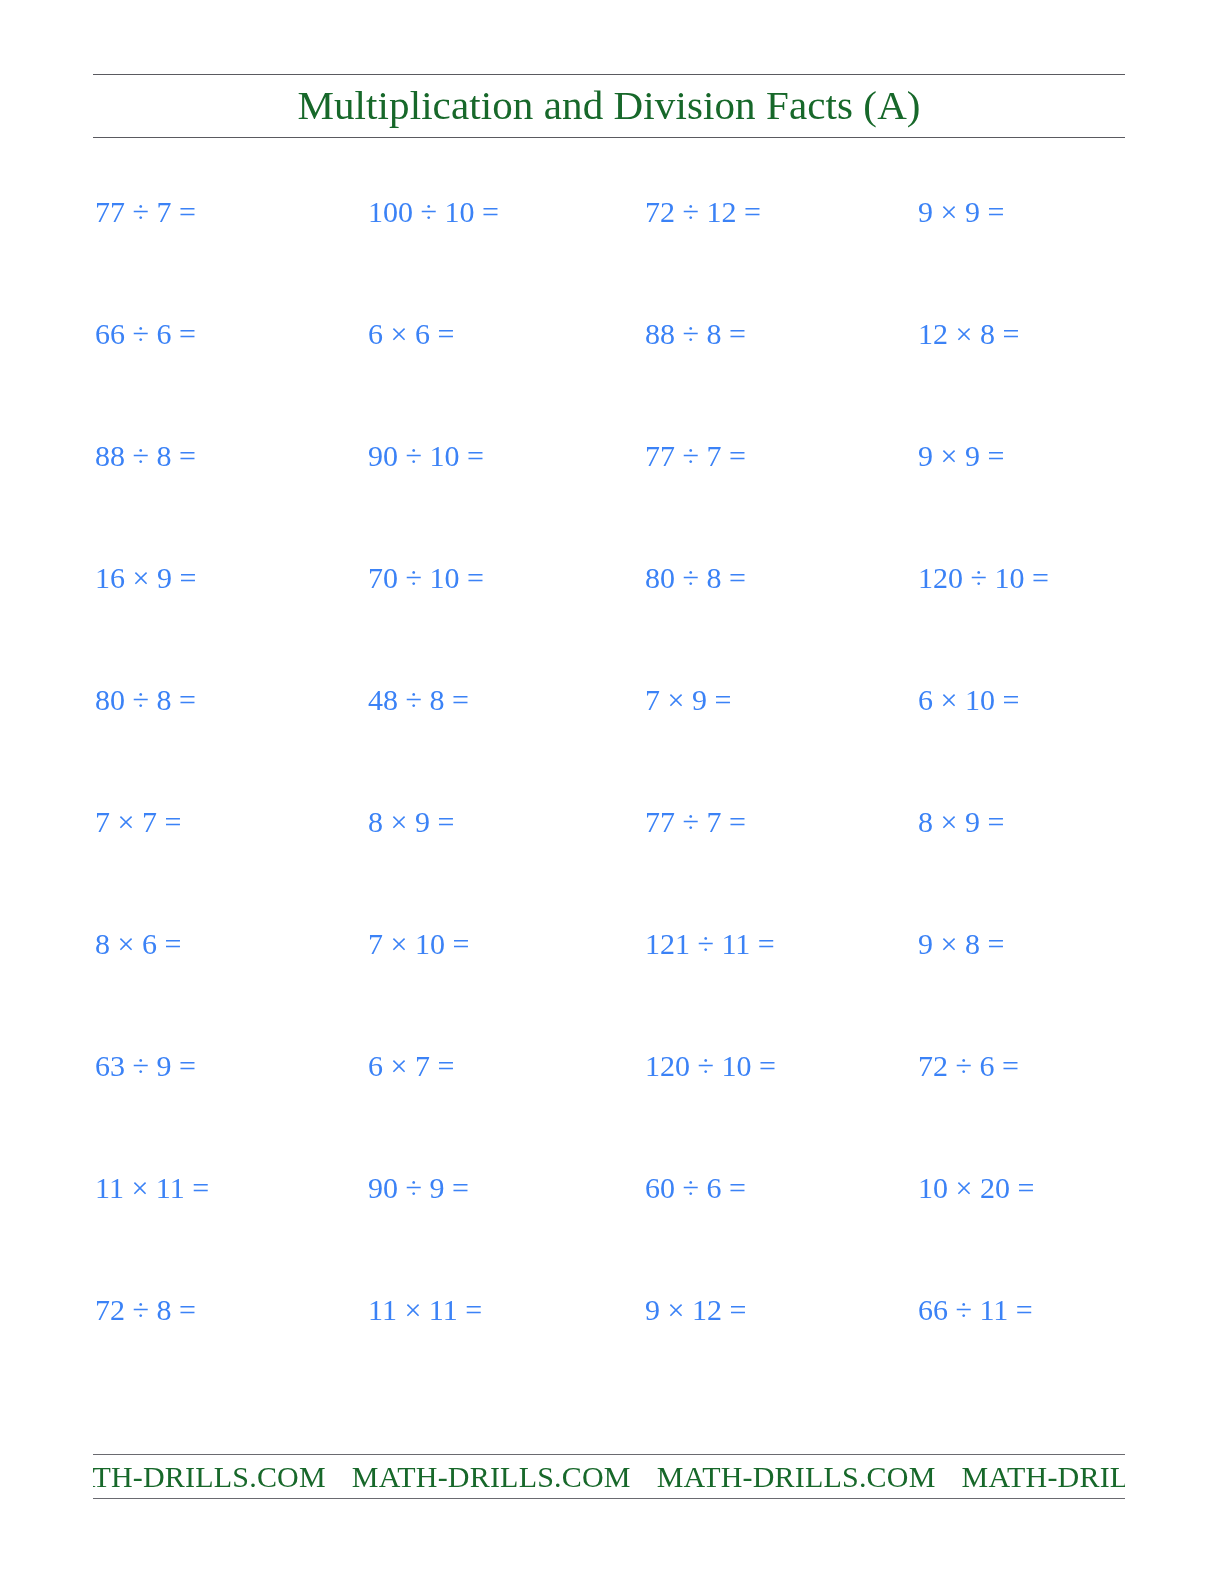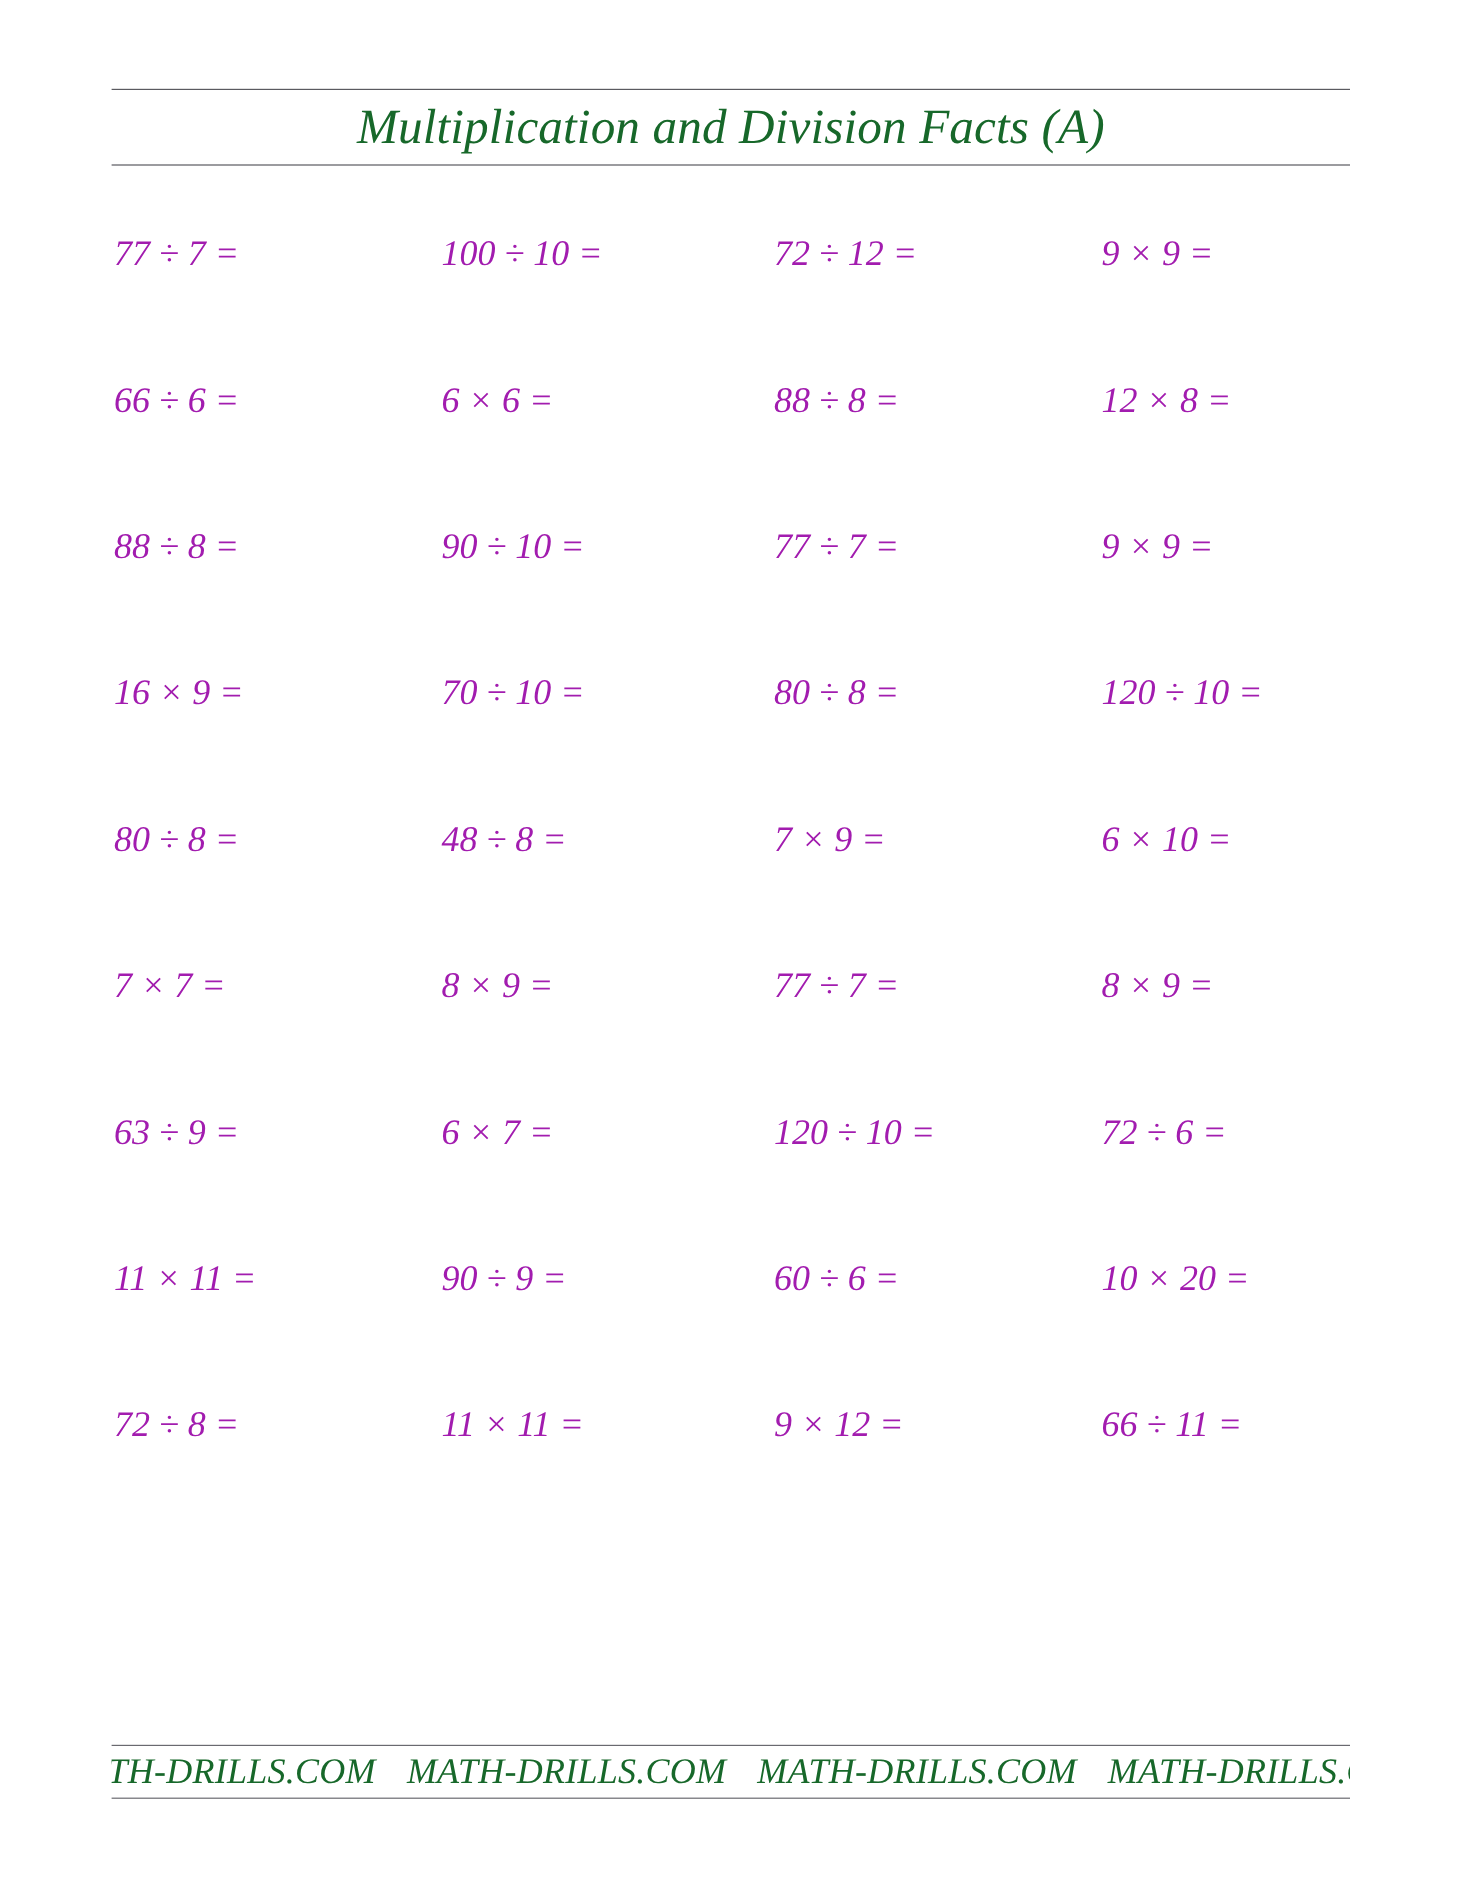--- a/index.html
+++ b/index.html
@@ -15,21 +15,20 @@
     font-family: "Liberation Serif", "DejaVu Serif", serif;
     color: #000000;
   }
 
   .page {
     position: absolute;
     left: 0;
     top: 0;
     width: 1049px;
     height: 1584px;
-    font-style: italic;
   }
 
   
   .header {
     position: absolute;
     left: 93px;
     top: 74px;
     width: 1032px;
     height: 64px;
     border-top: 1.5px solid #5a5a60;
@@ -60,21 +59,21 @@
   .prow {
     position: relative;
     height: 122px;
   }
   .cell {
     position: absolute;
     top: 0;
     font-size: 30px;
     line-height: 52px;
     white-space: nowrap;
-    color: #a21caf;
+    color: #3b82f6;
   }
   .c0 { left: 95px;  }
   .c1 { left: 368px; }
   .c2 { left: 645px; }
   .c3 { left: 918px; }
 
   
   .footer {
     position: absolute;
     left: 93px;
@@ -147,20 +146,26 @@
       <div class="cell c3">6 × 10 =</div>
     </div>
 
     <div class="prow">
       <div class="cell c0">7 × 7 =</div>
       <div class="cell c1">8 × 9 =</div>
       <div class="cell c2">77 ÷ 7 =</div>
       <div class="cell c3">8 × 9 =</div>
     </div>
 
+    <div class="prow">
+      <div class="cell c0">8 × 6 =</div>
+      <div class="cell c1">7 × 10 =</div>
+      <div class="cell c2">121 ÷ 11 =</div>
+      <div class="cell c3">9 × 8 =</div>
+    </div>
 
     <div class="prow">
       <div class="cell c0">63 ÷ 9 =</div>
       <div class="cell c1">6 × 7 =</div>
       <div class="cell c2">120 ÷ 10 =</div>
       <div class="cell c3">72 ÷ 6 =</div>
     </div>
 
     <div class="prow">
       <div class="cell c0">11 × 11 =</div>

